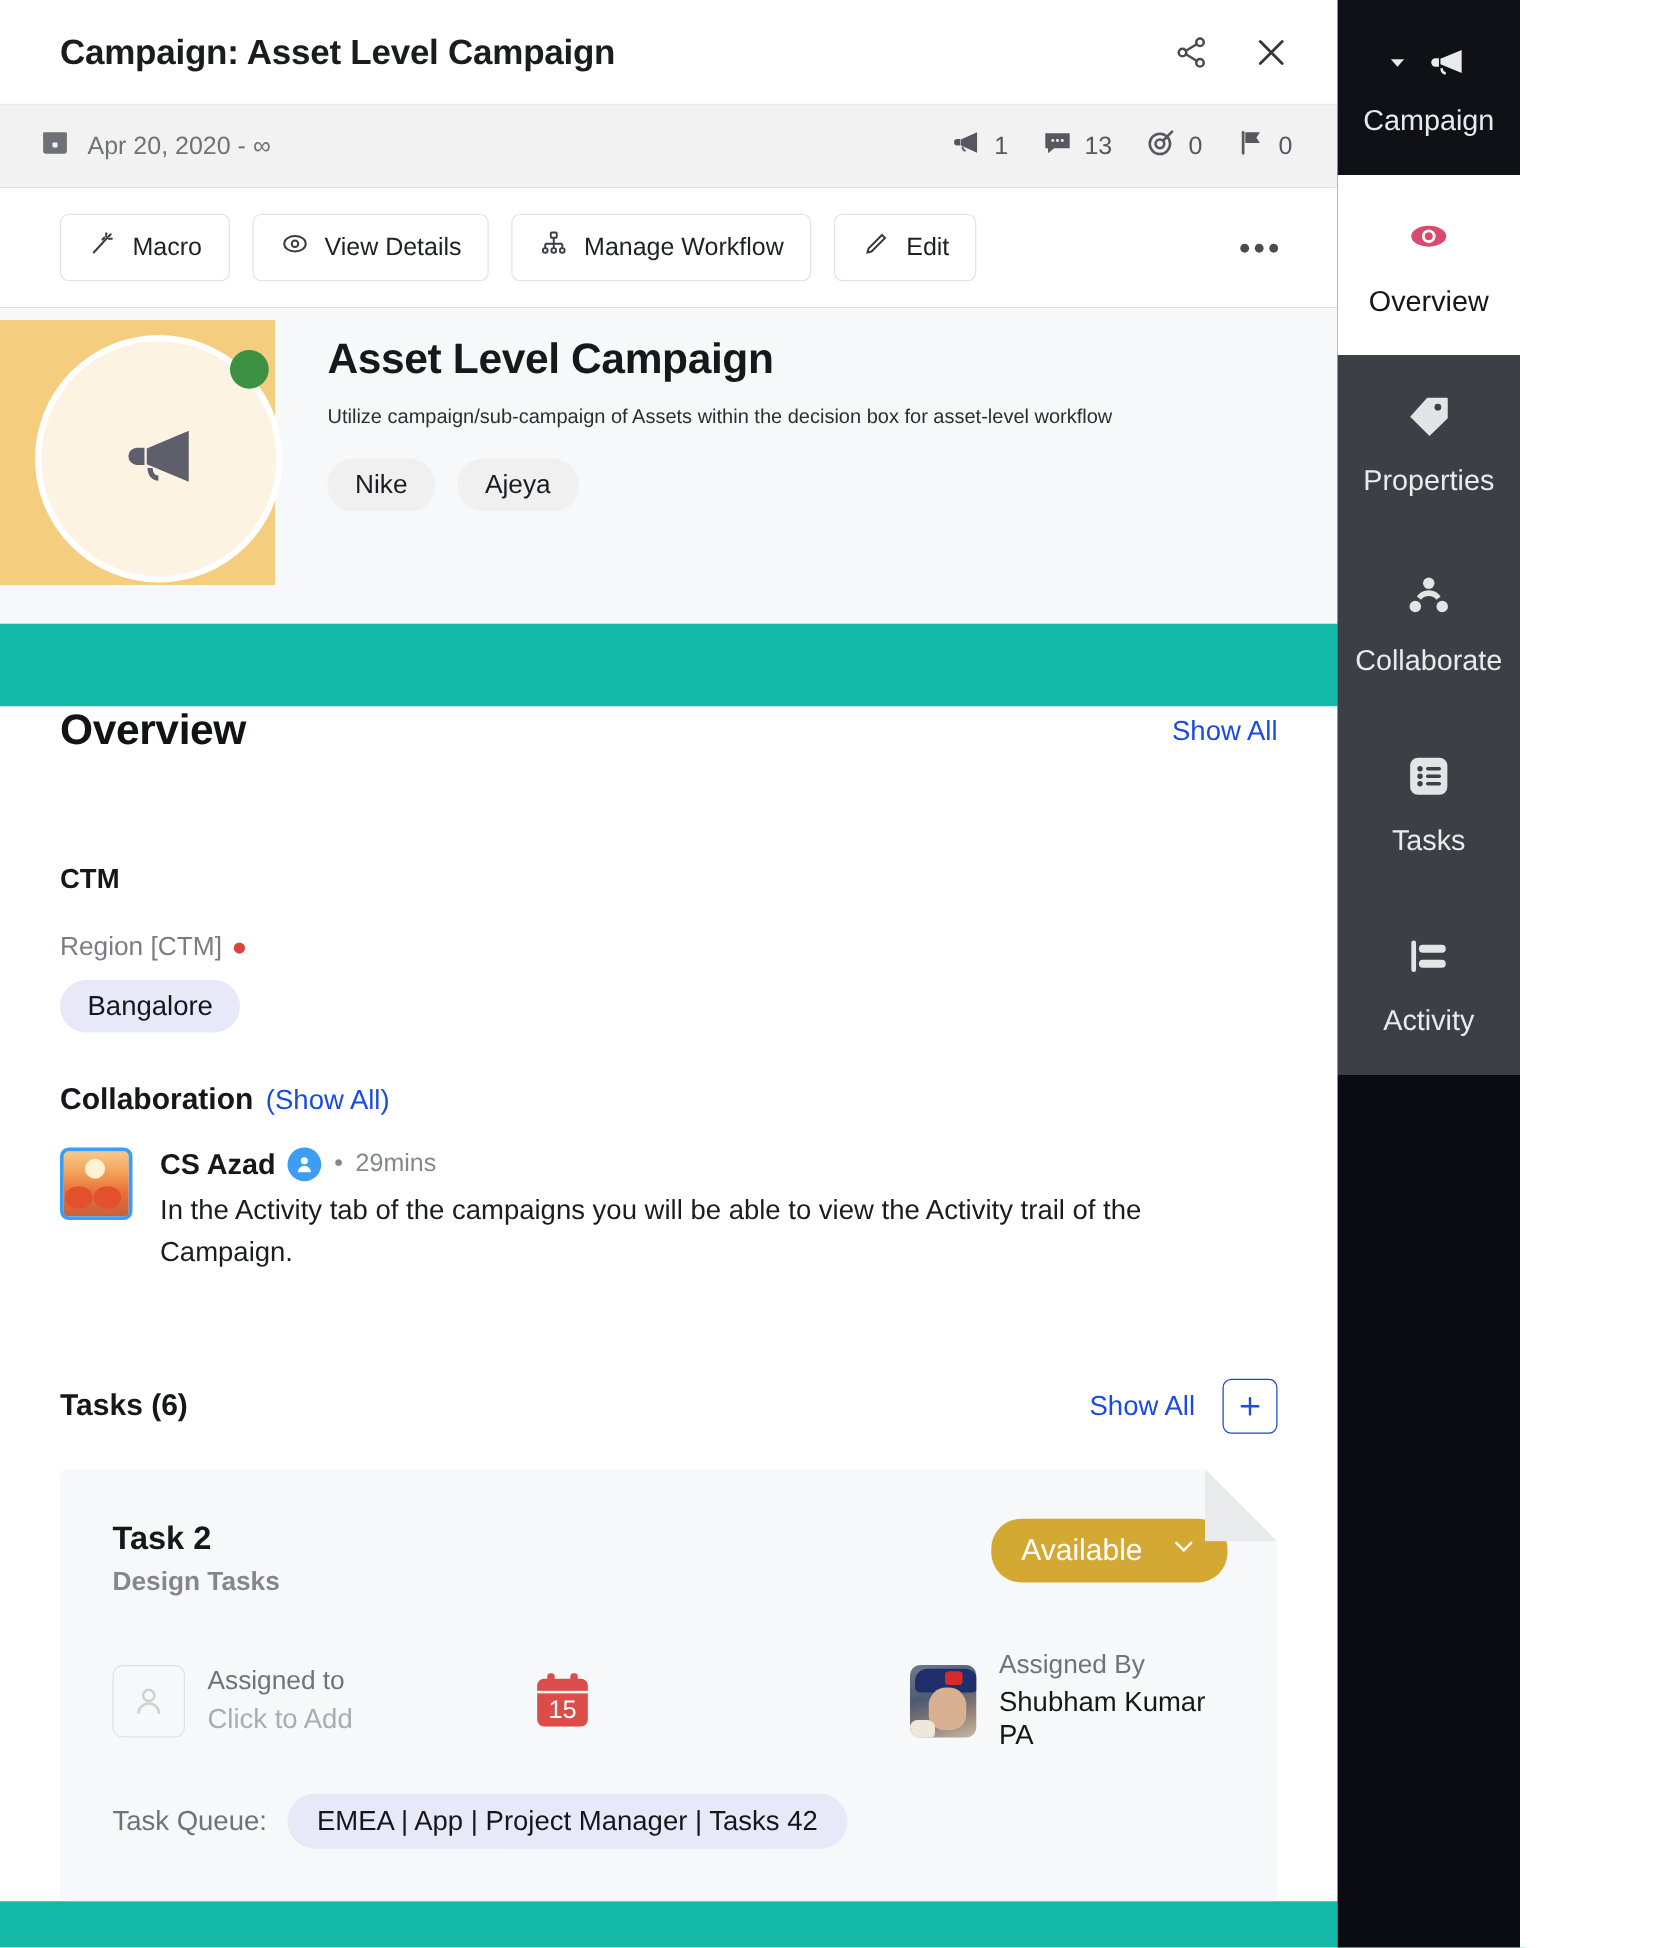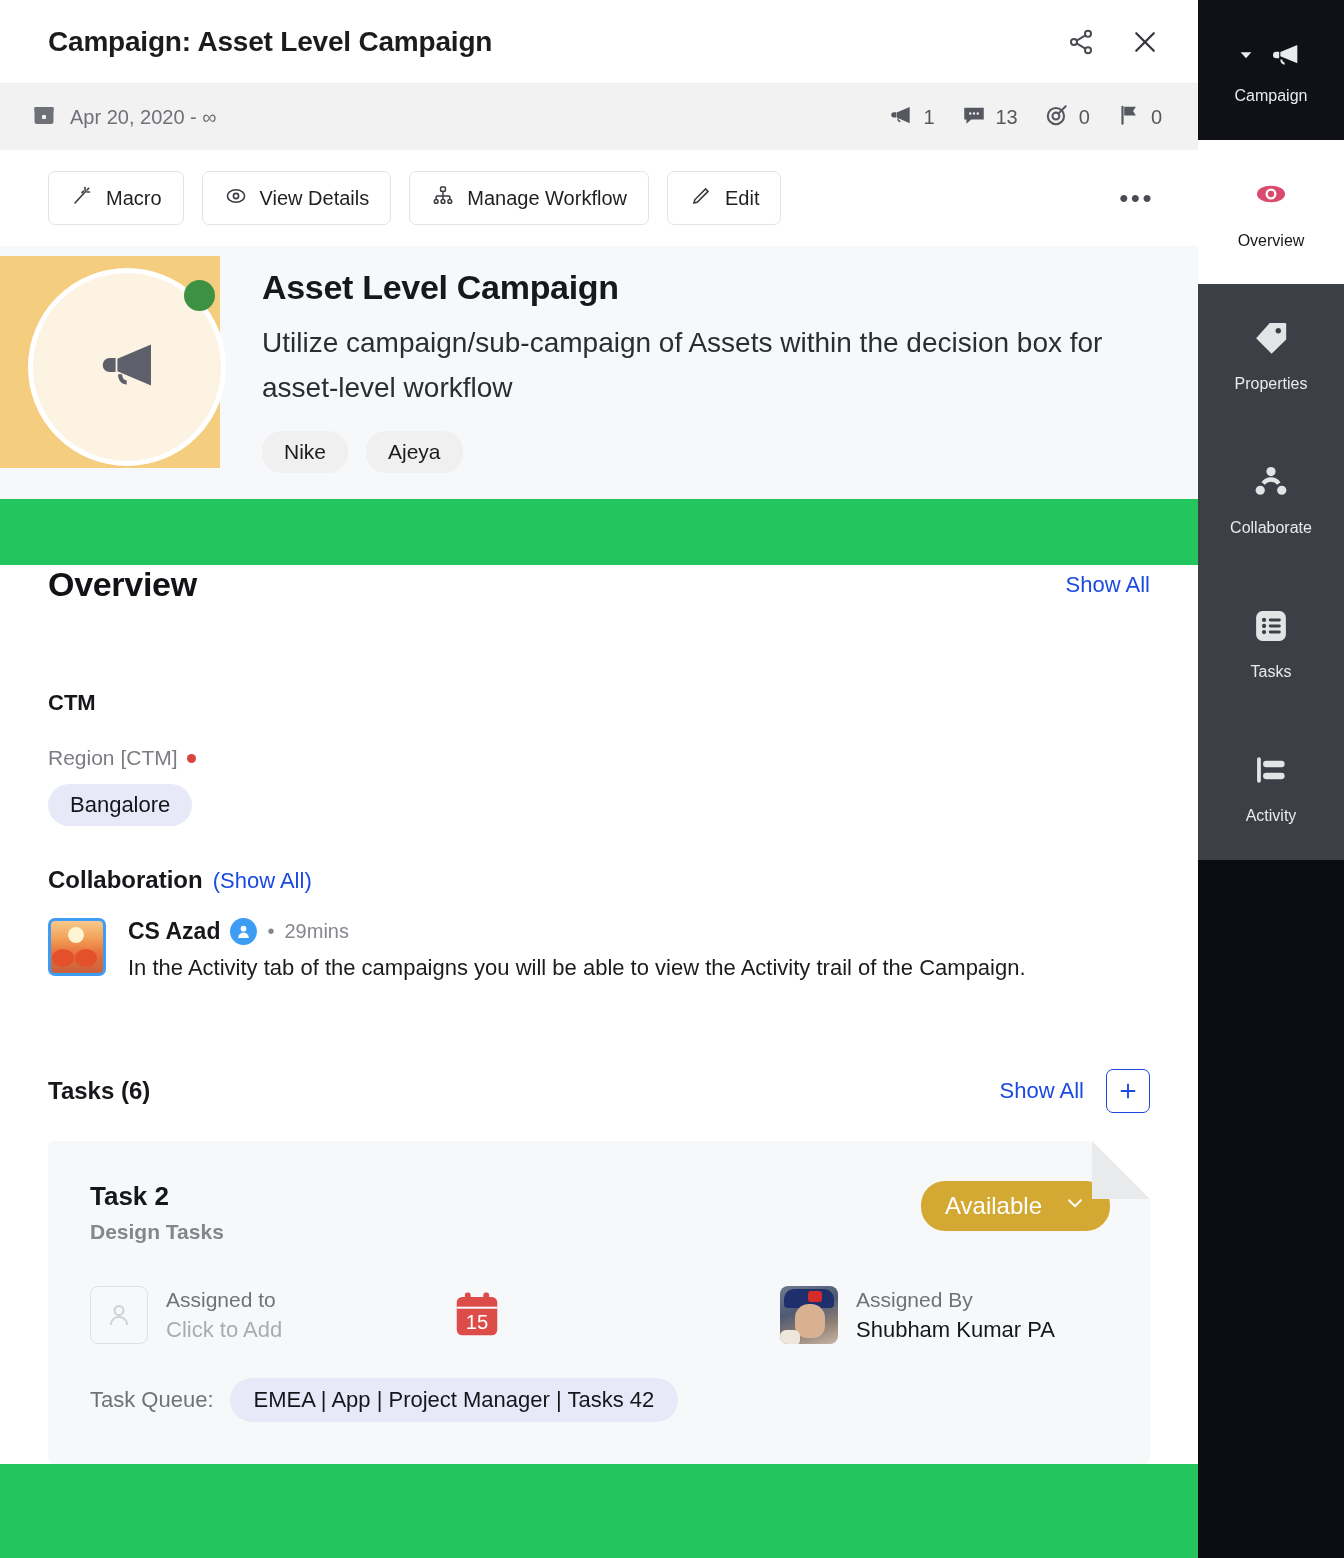--- a/index.html
+++ b/index.html
@@ -3,21 +3,21 @@
 <meta charset="utf-8">
 <style>
   * { box-sizing: border-box; margin: 0; padding: 0; }
   html, body {
     width: 1344px; height: 1558px;
     font-family: "Liberation Sans", sans-serif;
     background: #ffffff;
     overflow: hidden;
   }
   .app { position: relative; width: 1344px; height: 1558px; display: flex; }
-  .main { width: 1198px; height: 1558px; position: relative; background: #22c55e; overflow: hidden; }
+  .main { width: 1070px; height: 1558px; position: relative; background: #14b8a6; overflow: hidden; }
 
   
   .titlebar {
     height: 84px; display: flex; align-items: center;
     padding: 0 36px 0 48px; background: #fff;
     border-bottom: 1px solid #ececec;
   }
   .title-text {
     font-size: 28px; font-weight: bold; color: #1b1c1e;
     letter-spacing: -0.2px; flex: 1;
@@ -52,21 +52,21 @@
     position: absolute; left: 28px; top: 22px; width: 198px; height: 198px;
     border-radius: 50%; background: #fdf3e3; border: 5px solid #ffffff;
     display: flex; align-items: center; justify-content: center;
   }
   .hero-dot {
     position: absolute; left: 184px; top: 34px; width: 31px; height: 31px;
     border-radius: 50%; background: #3d9142;
   }
   .hero-body { padding-top: 22px; }
   .hero-title { font-size: 34px; font-weight: bold; color: #17181b; letter-spacing: -0.3px; }
-  .hero-desc { margin-top: 14px; font-size: 28px; line-height: 1.6; color: #2b2d31; max-width: 890px; }
+  .hero-desc { margin-top: 14px; font-size: 16px; line-height: 1.6; color: #2b2d31; max-width: 890px; }
   .hero-tags { display: flex; gap: 18px; margin-top: 20px; }
   .tag-chip { background: #f0f0f1; border-radius: 20px; padding: 9px 22px; font-size: 21px; color: #1b1c1e; }
 
   
   .content { padding: 0 48px; background: #fff; }
   .section-head { display: flex; align-items: center; justify-content: space-between; }
   .overview-title { font-size: 34px; font-weight: bold; color: #121316; letter-spacing: -0.3px; }
   .link-blue { color: #1b4ae0; font-size: 22px; cursor: pointer; }
   .overview-row { margin-top: 66px; }
 
@@ -151,21 +151,21 @@
   .queue-label { font-size: 22px; color: #6f7278; }
   .queue-chip { background: #e8e9f8; border-radius: 22px; padding: 9px 24px; font-size: 22px; color: #14161b; }
 
   
   .sidebar { width: 146px; height: 1558px; background: #0a0c12; display: flex; flex-direction: column; flex: none; }
   .side-head {
     height: 140px; background: #0f1117; display: flex; flex-direction: column;
     align-items: center; justify-content: center; gap: 8px; cursor: pointer;
   }
   .side-head-icons { display: flex; align-items: center; gap: 10px; }
-  .side-label { font-size: 16px; color: #e9eaec; }
+  .side-label { font-size: 23px; color: #e9eaec; }
   .side-item {
     height: 144px; background: #3c3f45; display: flex; flex-direction: column;
     align-items: center; justify-content: center; gap: 14px; cursor: pointer;
   }
   .side-item.active { background: #ffffff; }
   .side-item.active .side-label { color: #16171a; }
   .side-filler { flex: 1; background: #0a0c12; }
 </style>
 </head>
 <body>

